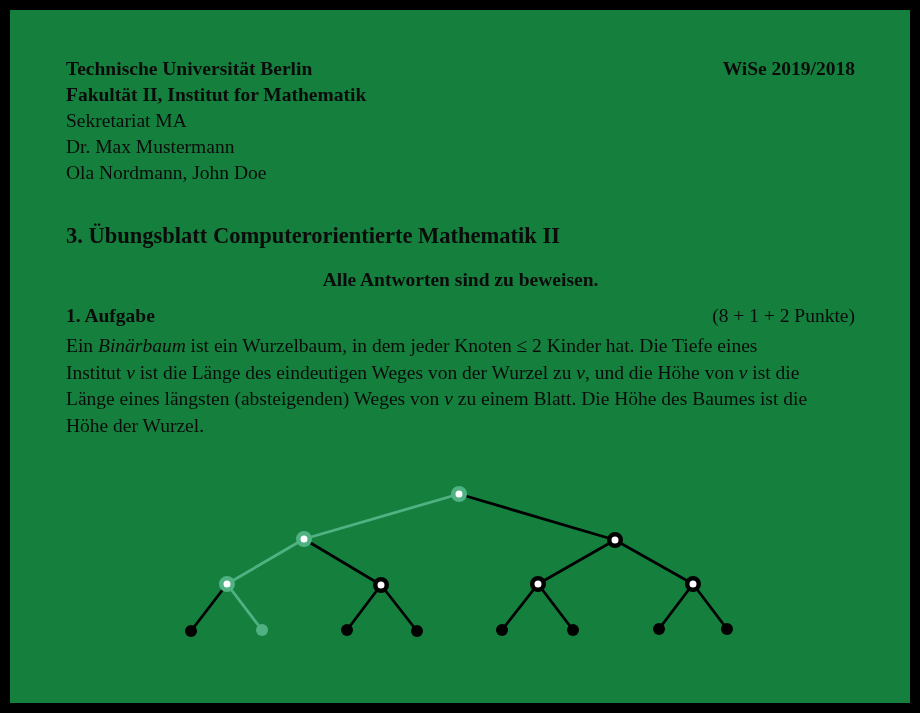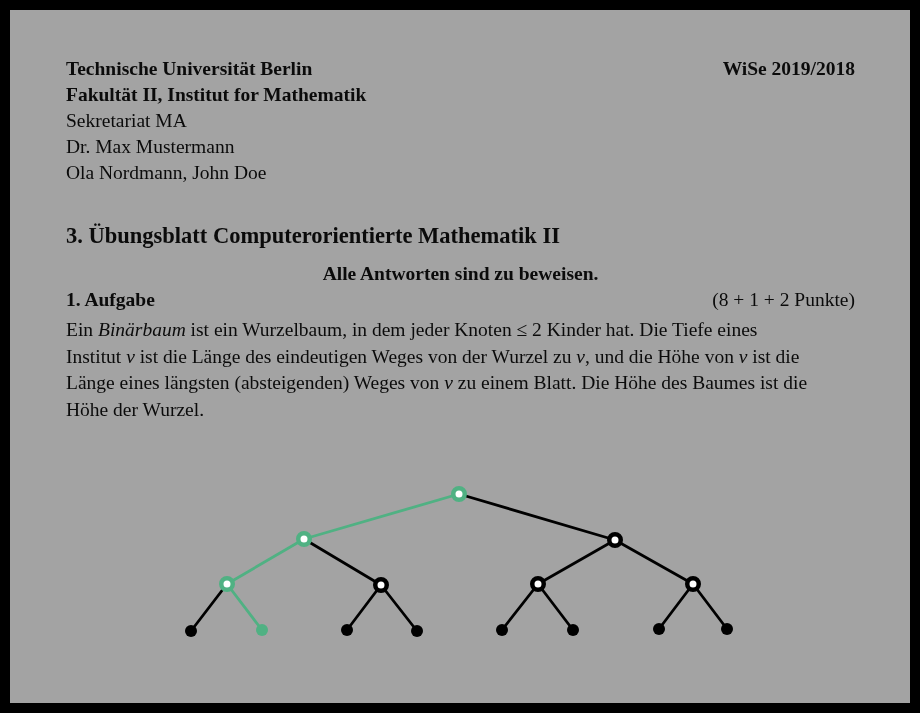--- a/index.html
+++ b/index.html
@@ -1,33 +1,33 @@
 <!DOCTYPE html>
 <html><head>
 <meta charset="utf-8">
 <style>
   html,body{margin:0;padding:0;background:#fff;}
   .page{
     width:920px;height:713px;box-sizing:border-box;
-    border:10px solid #000;background:#a3a3a3;position:relative;
+    border:10px solid #000;background:#15803d;position:relative;
     font-family:"Liberation Serif","DejaVu Serif",serif;color:#0b0b0b;
     overflow:hidden;
   }
   .content{padding:46px 55px 0 56px;}
   .hdr{display:flex;justify-content:space-between;align-items:flex-start;}
   .hdr-line{font-size:19.5px;line-height:26px;white-space:nowrap;}
   .hdr-right .hdr-line{text-align:right;}
   .bd{font-weight:bold;}
   .it{font-style:italic;}
   .sheet-title{
     text-align:left;font-weight:bold;font-size:22.5px;line-height:30px;margin-top:35px;
   }
   .deadline{text-align:center;font-size:19.5px;line-height:26px;margin-top:2px;}
-  .note{text-align:center;font-weight:bold;font-size:19.5px;line-height:26px;margin-top:10px;}
-  .exrow{display:flex;justify-content:space-between;font-size:19.5px;line-height:26px;margin-top:0;}
+  .note{text-align:center;font-weight:bold;font-size:19.5px;line-height:26px;margin-top:16px;}
+  .exrow{display:flex;justify-content:space-between;font-size:19.5px;line-height:26px;margin-top:10px;}
   .exrow .lbl{font-weight:bold;}
   .para{margin-top:4px;font-size:19.5px;line-height:26.5px;}
   .tree-svg{position:absolute;left:0;top:0;pointer-events:none;}
 </style>
 </head>
 <body>
 
 <div class="page">
   <div class="content">
 

